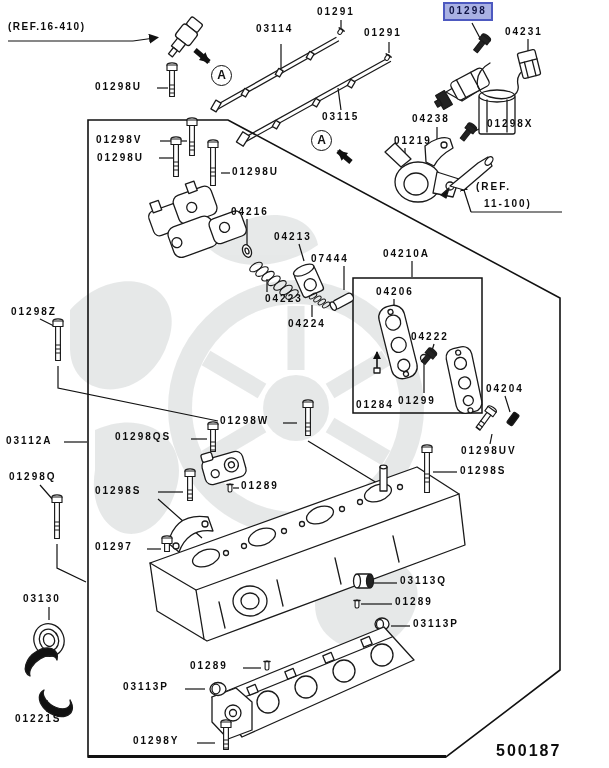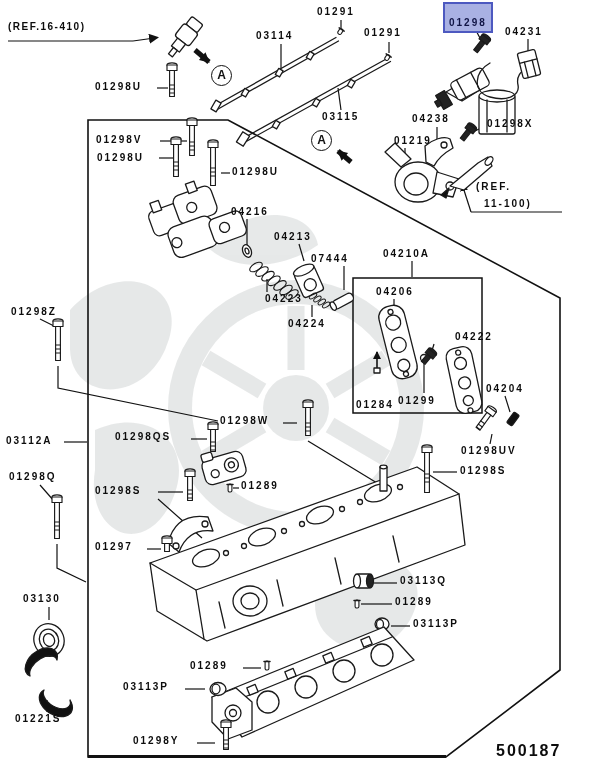--- a/index.html
+++ b/index.html
@@ -2,21 +2,21 @@
 <html><head>
 <meta charset="utf-8">
 <style>
   html,body{margin:0;padding:0;background:#fff;}
   .stage{position:relative;width:609px;height:768px;background:#ffffff;overflow:hidden;
          font-family:"Liberation Sans",sans-serif;}
   .stage svg{position:absolute;left:0;top:0;}
   .lbl{position:absolute;font-weight:700;font-size:10px;letter-spacing:2px;
        color:#0c0c0c;white-space:nowrap;line-height:14px;}
   .lbl.sm{font-size:16px;}
-  .hl{background:#a9b1e3;border:2px solid #4d59c0;padding:12px 4px 1px 4px;color:#101445;}
+  .hl{background:#a9b1e3;border:2px solid #4d59c0;padding:0 4px 1px 4px;color:#101445;}
   .ca{position:absolute;width:19px;height:19px;border:1.7px solid #111;border-radius:50%;
       text-align:center;line-height:19px;font-weight:700;font-size:12px;letter-spacing:0;color:#111;}
 </style>
 </head>
 <body>
 
 <div class="stage">
 
 <svg width="609" height="768" viewBox="0 0 609 768">
   <defs>
@@ -460,21 +460,21 @@
           </g>
           <g transform="translate(389,55) rotate(33)">
     <rect x="-1.9" y="0" width="3.8" height="6" rx="1.6" fill="#fff" stroke="#1a1a1a" stroke-width="1.1"></rect>
     <line x1="-3" y1="0.6" x2="3" y2="0.6" stroke="#1a1a1a" stroke-width="1.5"></line>
           </g>
         </g>
   </g>
 </svg>
 
 <div class="lbl" style="left:8px;top:20px;letter-spacing:1.5px;">(REF.16-410)</div>
-<div class="lbl" style="left:256px;top:29px;">03114</div>
+<div class="lbl" style="left:256px;top:22px;">03114</div>
 <div class="lbl" style="left:317px;top:5px;">01291</div>
 <div class="lbl" style="left:364px;top:26px;">01291</div>
 <div class="lbl hl" style="left:443px;top:2px;">01298</div>
 <div class="lbl" style="left:505px;top:25px;">04231</div>
 <div class="lbl" style="left:95px;top:80px;">01298U</div>
 <div class="lbl" style="left:322px;top:110px;">03115</div>
 <div class="lbl" style="left:412px;top:112px;">04238</div>
 <div class="lbl" style="left:487px;top:117px;">01298X</div>
 <div class="lbl" style="left:96px;top:133px;">01298V</div>
 <div class="lbl" style="left:97px;top:151px;">01298U</div>
@@ -483,21 +483,21 @@
 <div class="lbl" style="left:476px;top:180px;">(REF.</div>
 <div class="lbl" style="left:484px;top:197px;">11-100)</div>
 <div class="lbl" style="left:231px;top:205px;">04216</div>
 <div class="lbl" style="left:274px;top:230px;">04213</div>
 <div class="lbl" style="left:311px;top:252px;">07444</div>
 <div class="lbl" style="left:383px;top:247px;">04210A</div>
 <div class="lbl" style="left:241px;top:292px;margin-left:24px;">04223</div>
 <div class="lbl" style="left:376px;top:285px;">04206</div>
 <div class="lbl" style="left:288px;top:317px;">04224</div>
 <div class="lbl" style="left:11px;top:305px;">01298Z</div>
-<div class="lbl" style="left:411px;top:330px;padding-left:44px;">04222</div>
+<div class="lbl" style="left:411px;top:330px;">04222</div>
 <div class="lbl" style="left:356px;top:374px;margin-top:24px;">01284</div>
 <div class="lbl" style="left:398px;top:394px;">01299</div>
 <div class="lbl" style="left:486px;top:382px;">04204</div>
 <div class="lbl" style="left:220px;top:414px;">01298W</div>
 <div class="lbl" style="left:6px;top:434px;">03112A</div>
 <div class="lbl" style="left:115px;top:430px;">01298QS</div>
 <div class="lbl" style="left:461px;top:444px;">01298UV</div>
 <div class="lbl" style="left:460px;top:464px;">01298S</div>
 <div class="lbl" style="left:9px;top:470px;">01298Q</div>
 <div class="lbl" style="left:95px;top:484px;">01298S</div>

